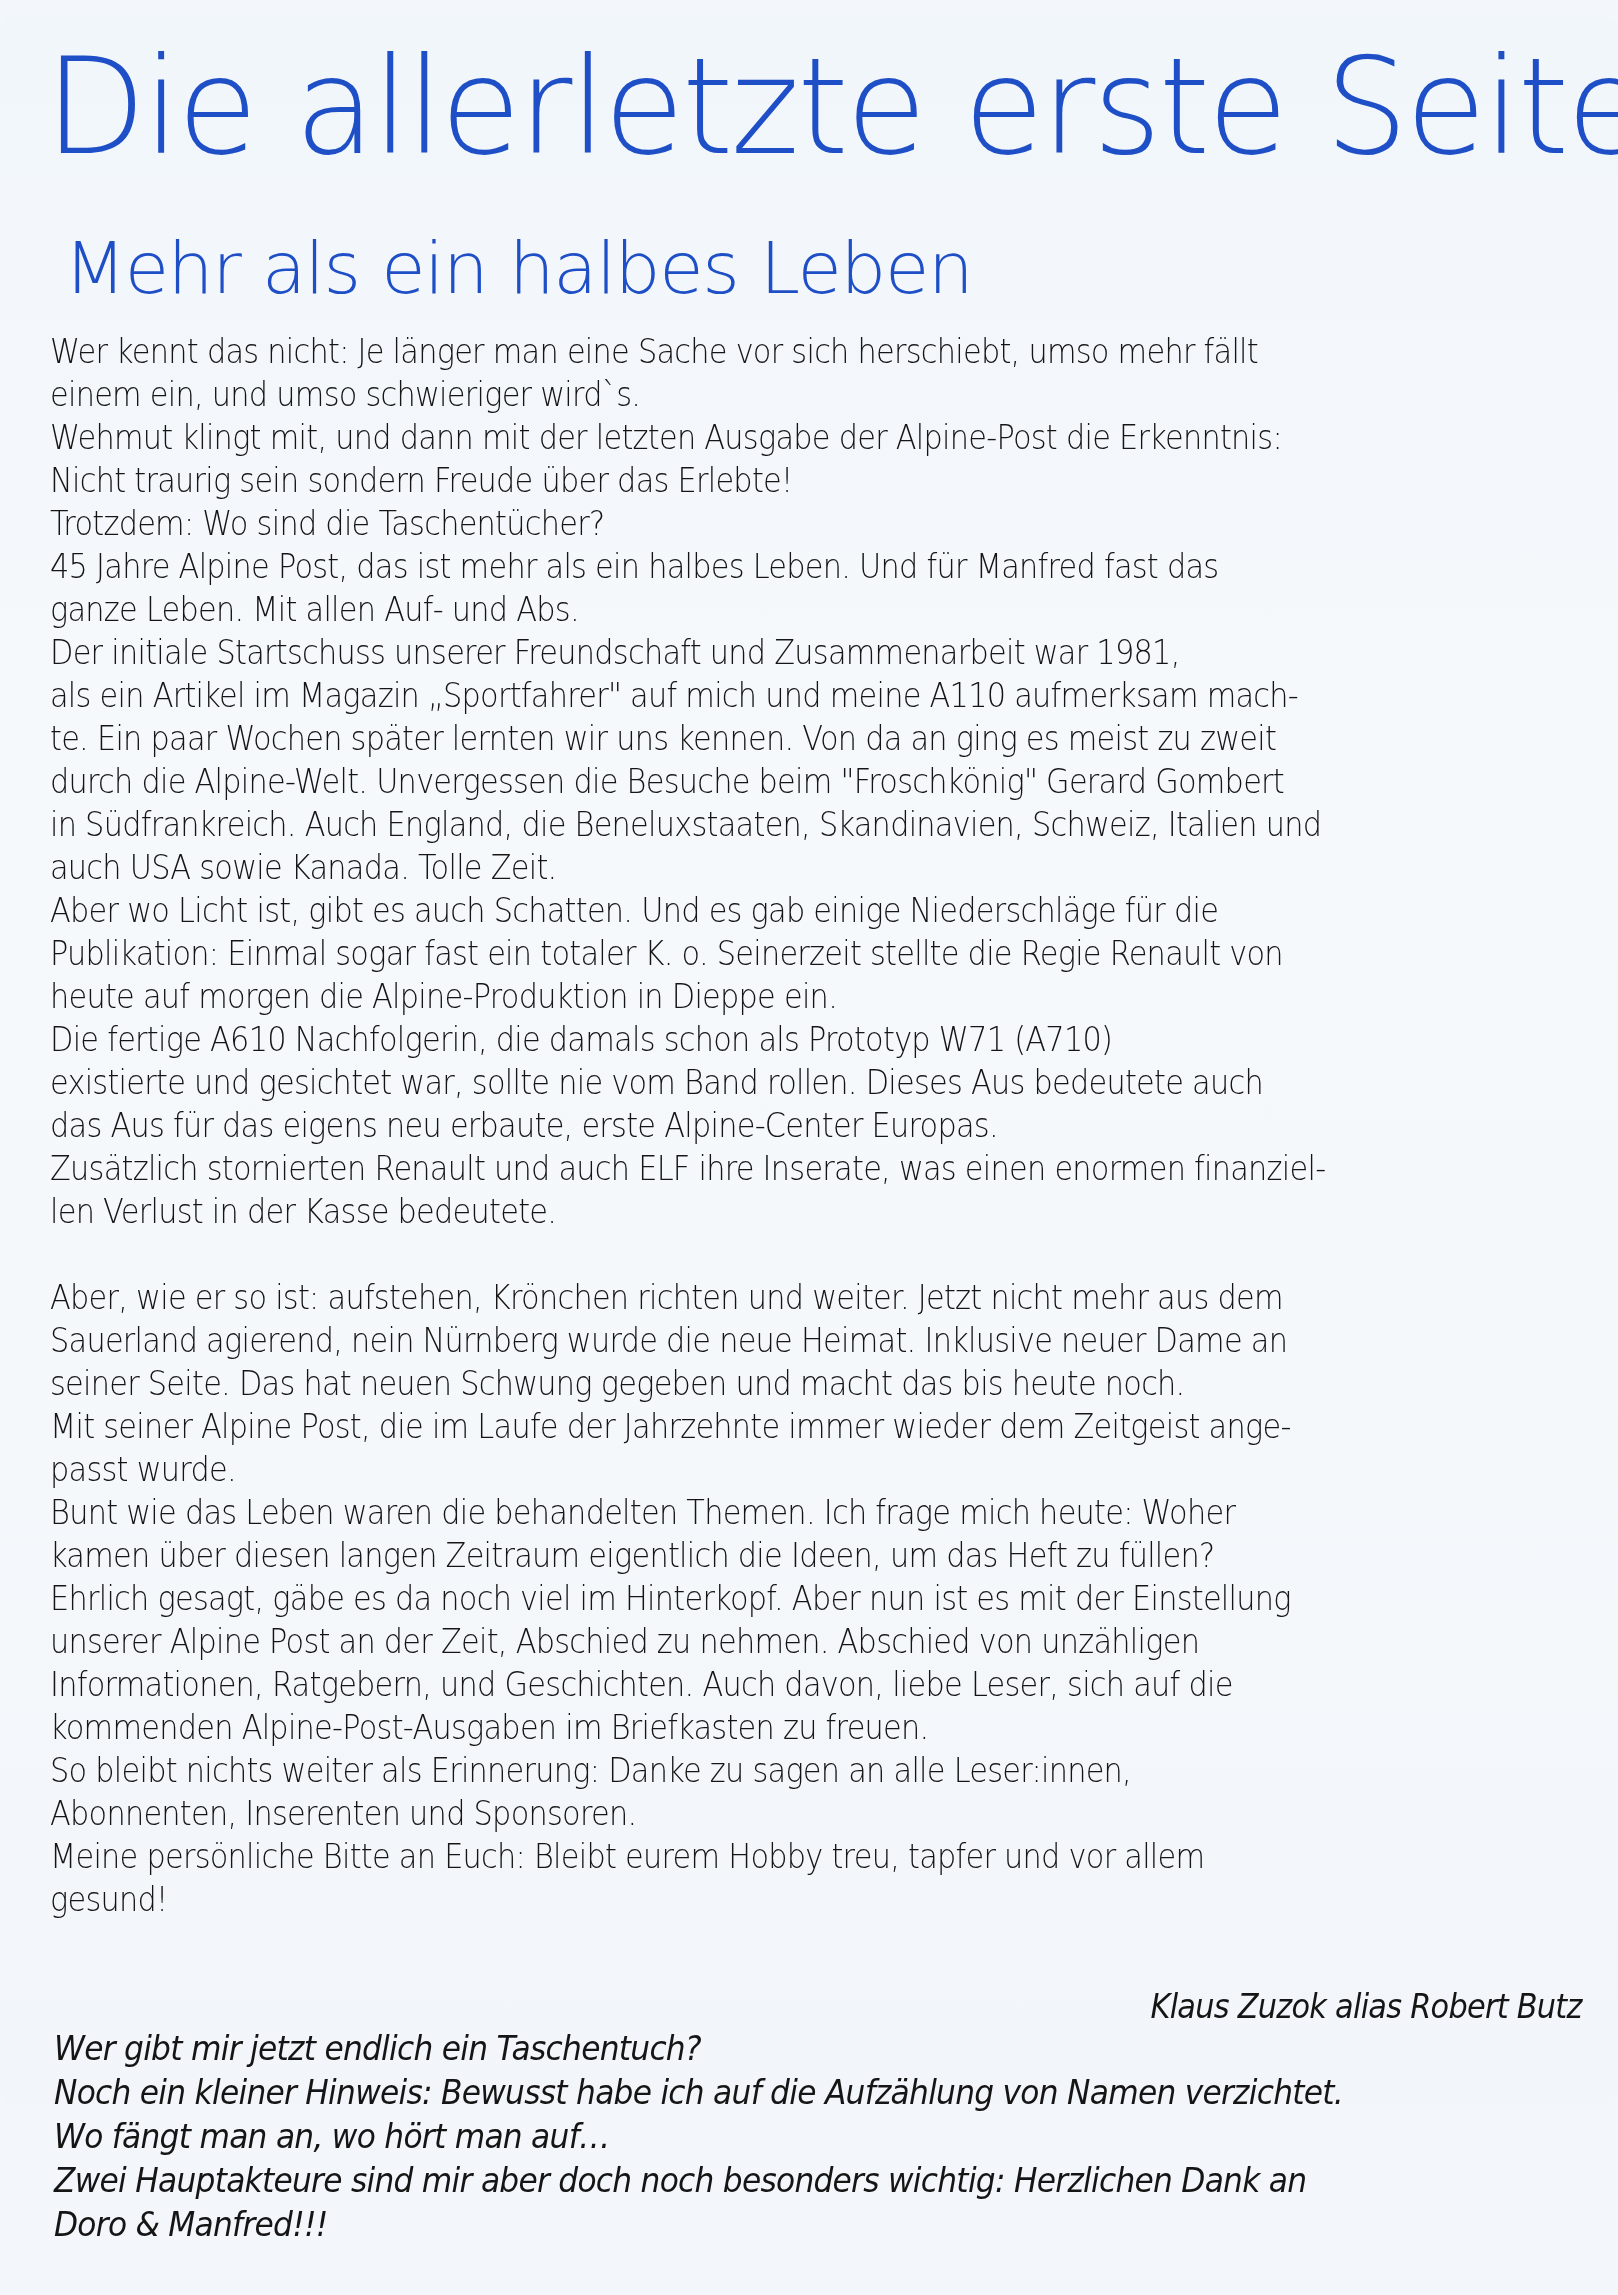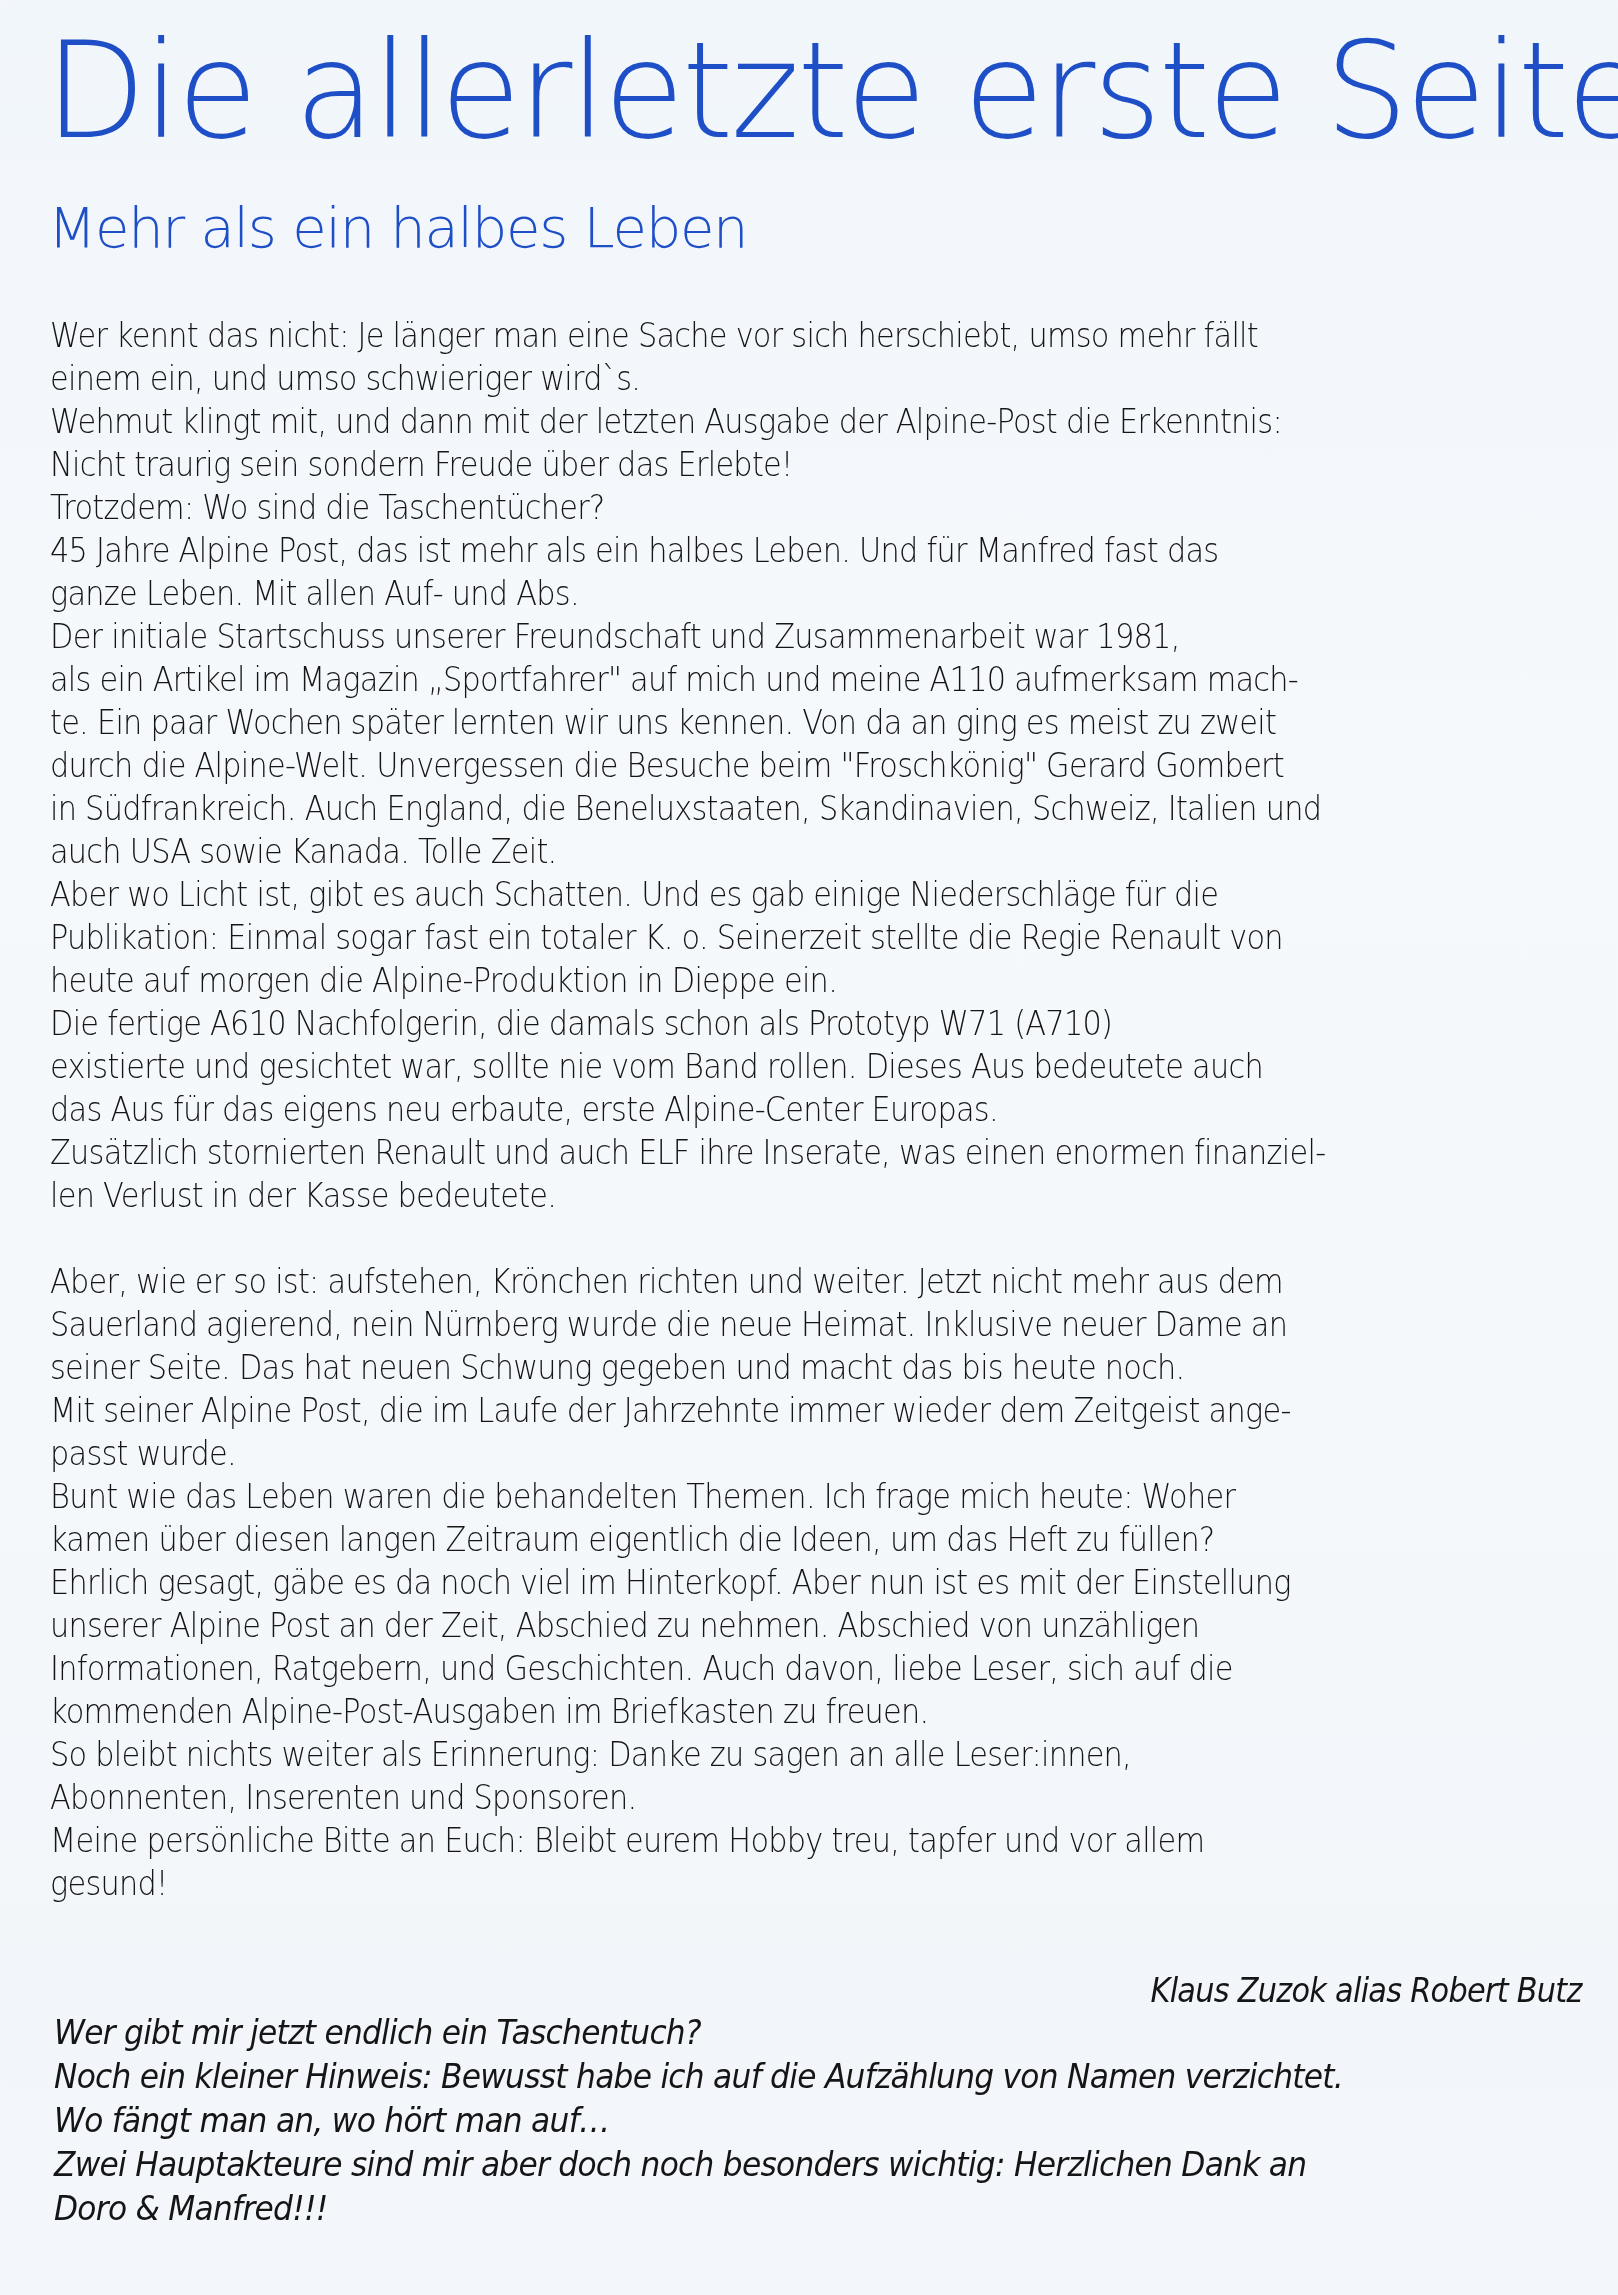--- a/index.html
+++ b/index.html
@@ -10,21 +10,21 @@
   body {
     width: 1618px;
     height: 2295px;
     overflow: hidden;
     position: relative;
     font-family: "DejaVu Sans", "Liberation Sans", sans-serif;
     color: #1a1a1a;
   }
   .page {
     position: absolute;
-    left: 0; top: 0;
+    left: 0; top: 16px;
     width: 1618px; height: 2088px;
     background: linear-gradient(180deg, #f1f6fb 0%, #f6f9fc 40%, #f2f6fa 100%);
     border-radius: 14px;
   }
   .title {
     position: absolute;
     left: 45px;
     top: 25px;
     margin: 0;
     font-family: "DejaVu Sans", sans-serif;
@@ -35,24 +35,24 @@
     color: var(--title-color, #1f4fc7);
     white-space: nowrap;
     transform: scaleX(0.985);
     transform-origin: left top;
     -webkit-text-stroke: 0px;
   }
   .subtitle {
     position: absolute;
     left: 48px;
     top: 200px;
-    margin: 0;
+    margin: 16px;
     font-family: "DejaVu Sans", sans-serif;
     font-weight: 200;
-    font-size: 56px;
+    font-size: 72px;
     line-height: 1;
     letter-spacing: -1.3px;
     color: var(--title-color, #1f4fc7);
     white-space: nowrap;
   }
   .body {
     position: absolute;
     left: 50px;
     top: 314px;
     width: 1532px;

